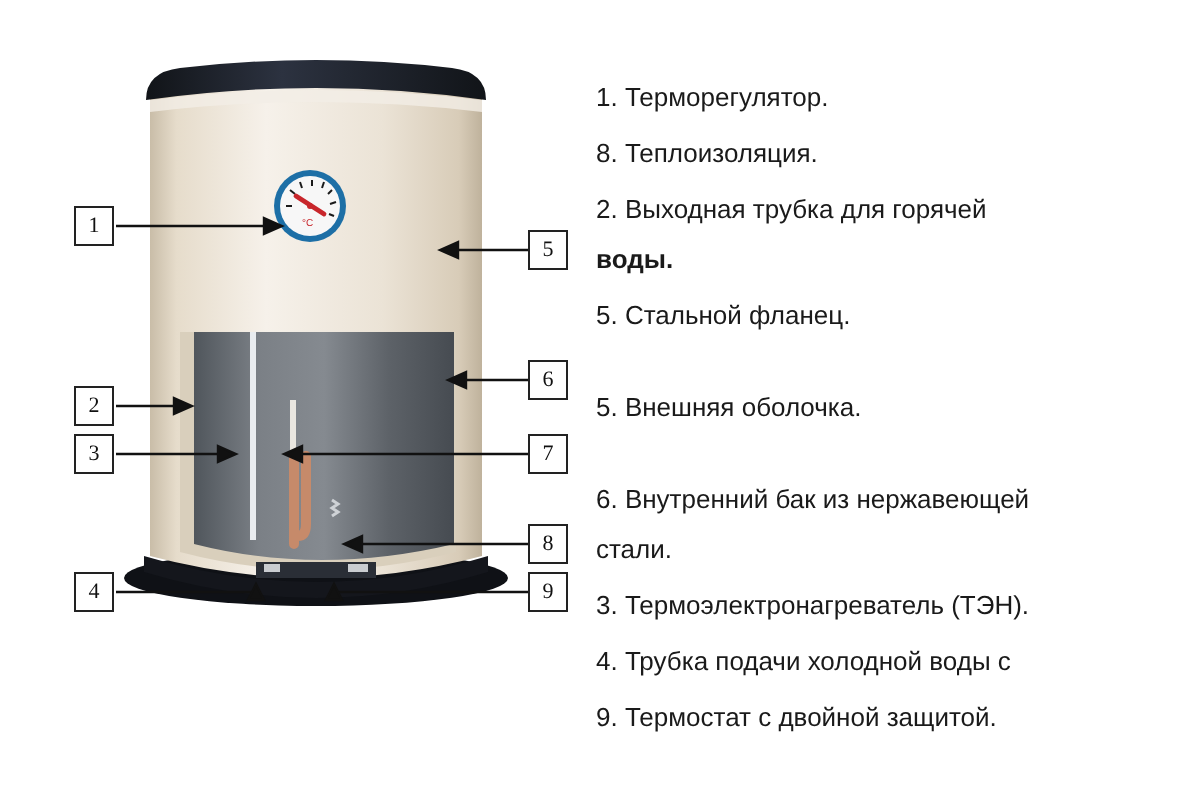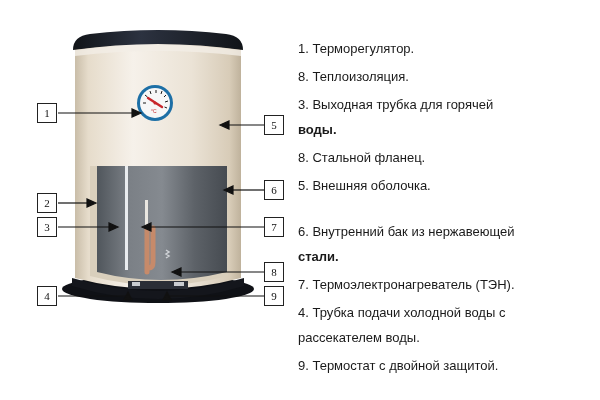--- a/index.html
+++ b/index.html
@@ -139,23 +139,22 @@
       <span>8</span>
     </div>
   <div class="label-box" style="left:264px;top:286px;">
       <span>9</span>
     </div>
 </div>
 
 <div id="legend">
   <p class="legend-item">1. Терморегулятор.</p>
   <p class="legend-item" style="margin-top:2px;">8. Теплоизоляция.</p>
-  <p class="legend-item" style="margin-top:2px;">3. Выходная трубка для горячей</p>
+  <p class="legend-item" style="margin-top:2px;">2. Выходная трубка для горячей</p>
   <p class="legend-item" style="margin-top:-1px;font-weight:bold;">воды.</p>
-  <p class="legend-item" style="margin-top:2px;">8. Стальной фланец.</p>
-  <p class="legend-item" style="margin-top:2px;">5. Внешняя оболочка.</p>
+  <p class="legend-item" style="margin-top:2px;">5. Стальной фланец.</p>
+  <p class="legend-item" style="margin-top:20px;">5. Внешняя оболочка.</p>
   <p class="legend-item" style="margin-top:20px;">6. Внутренний бак из нержавеющей</p>
-  <p class="legend-item" style="margin-top:-1px;font-weight:bold;">стали.</p>
-  <p class="legend-item" style="margin-top:2px;">7. Термоэлектронагреватель (ТЭН).</p>
+  <p class="legend-item" style="margin-top:-1px;">стали.</p>
+  <p class="legend-item" style="margin-top:2px;">3. Термоэлектронагреватель (ТЭН).</p>
   <p class="legend-item" style="margin-top:2px;">4. Трубка подачи холодной воды с</p>
-  <p class="legend-item" style="margin-top:-1px;">рассекателем воды.</p>
   <p class="legend-item" style="margin-top:2px;">9. Термостат с двойной защитой.</p>
 </div>
 
 </body></html>

